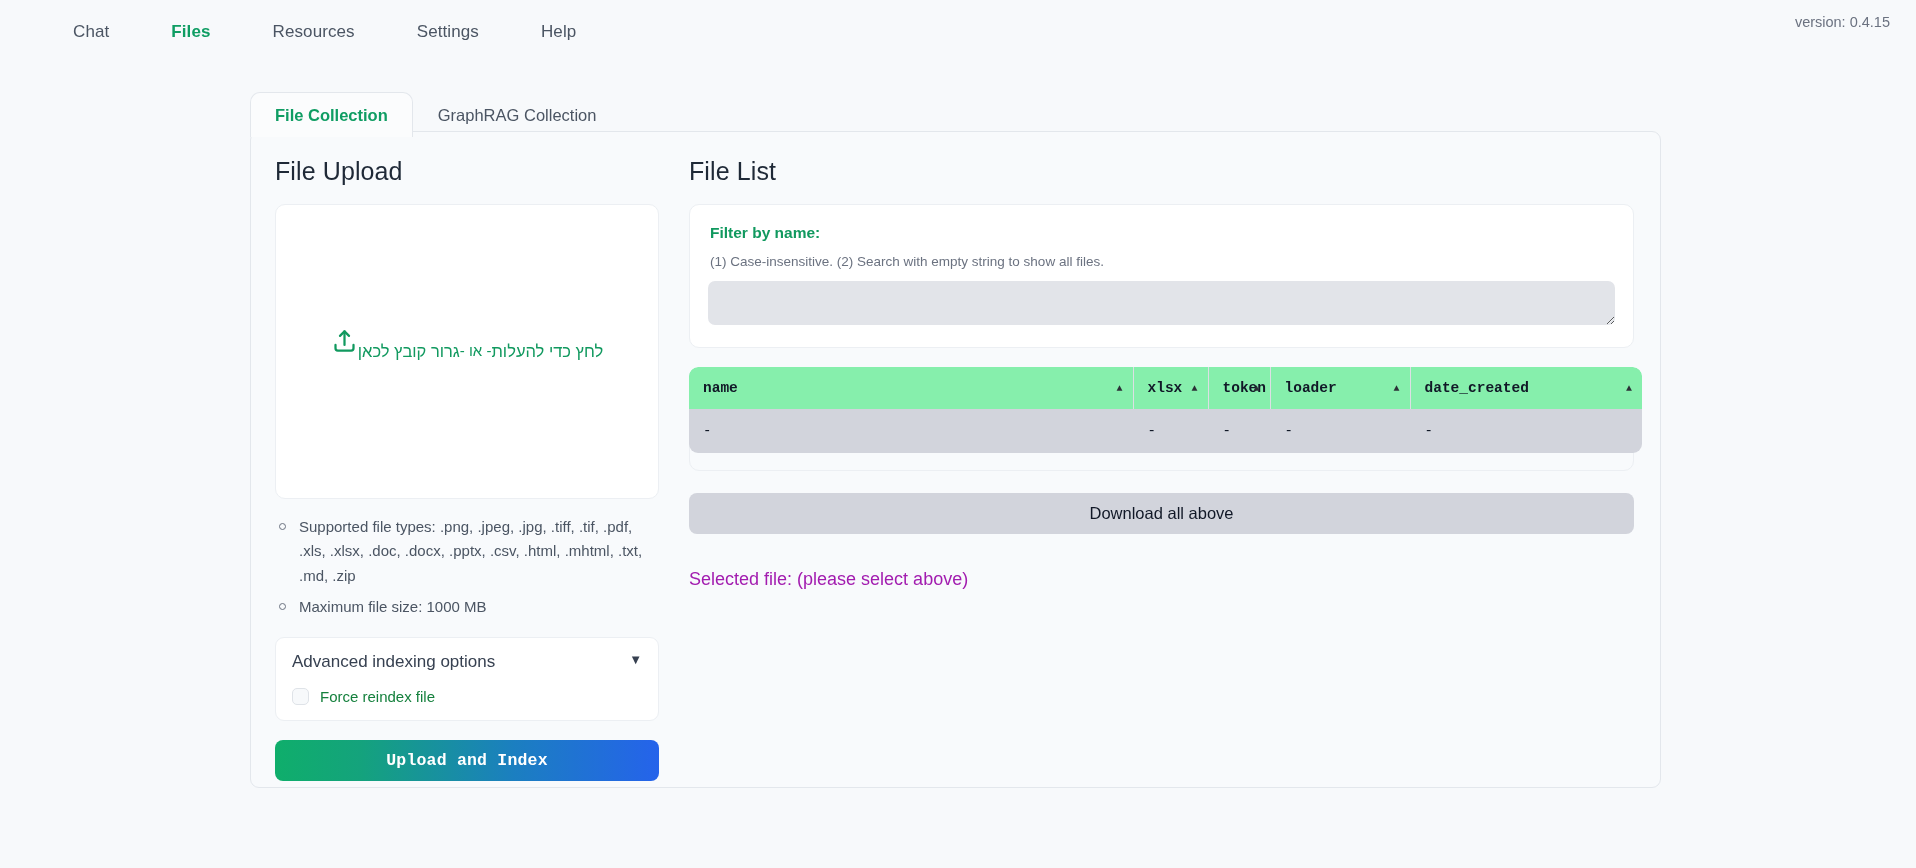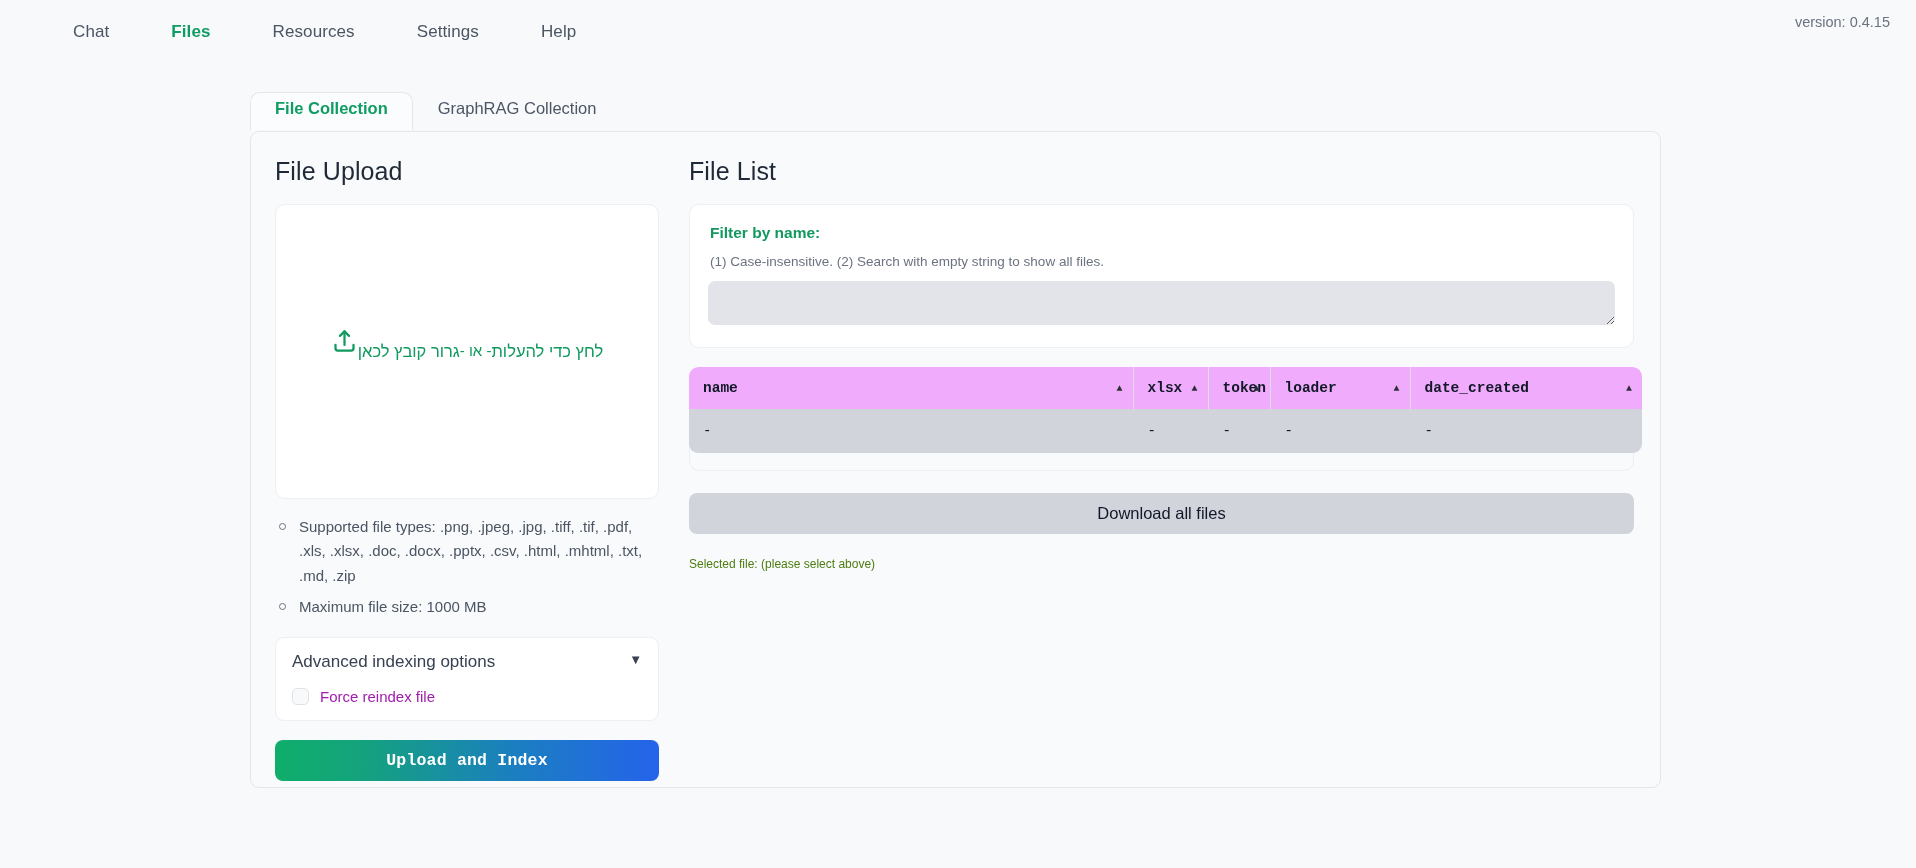--- a/index.html
+++ b/index.html
@@ -43,21 +43,21 @@
     display: flex;
     align-items: flex-end;
     gap: 0;
     position: absolute;
     top: 92px;
     left: 250px;
     z-index: 3;
   }
   .tab {
     font-size: 16.5px;
-    padding: 6px 24px 12px 24px;
+    padding: 13px 24px 12px 24px;
     color: #4b5563;
     cursor: pointer;
     border: 1px solid transparent;
     border-bottom: none;
     border-radius: 10px 10px 0 0;
     background: transparent;
     white-space: nowrap;
   }
   .tab.active {
     color: #0f9d63;
@@ -156,21 +156,21 @@
     margin-top: 16px;
     cursor: pointer;
   }
   .cbox {
     width: 17px; height: 17px;
     border: 1px solid #dfe3e8;
     border-radius: 5px;
     background: #f7f9fb;
     flex: 0 0 auto;
   }
-  .checkrow .lbl { font-size: 15px; color: #a21caf; }
+  .checkrow .lbl { font-size: 15px; color: #15803d; }
 
   
   .btn-upload {
     margin-top: 19px;
     width: 100%;
     height: 41px;
     border: none;
     border-radius: 8px;
     background: linear-gradient(90deg, #0fae6b 0%, #14a37c 22%, #1b7fc0 62%, #2563eb 100%);
     color: #ffffff;
@@ -230,21 +230,21 @@
     overflow: hidden;
     border-radius: 9px;
   }
   table.files {
     border-collapse: collapse;
     width: 953px;
     table-layout: fixed;
     font-family: "Liberation Mono", monospace;
   }
   table.files th {
-    background: #f0abfc;
+    background: #86efac;
     font-weight: 700;
     font-size: 14.5px;
     color: #111827;
     text-align: left;
     padding: 13px 14px;
     border-right: 1px solid #dcdfe4;
     position: relative;
     white-space: nowrap;
     overflow: hidden;
     cursor: pointer;
@@ -281,23 +281,23 @@
     height: 41px;
     background: #d2d4dc;
     border: none;
     border-radius: 8px;
     font-size: 16.5px;
     color: #111827;
     font-family: "Liberation Sans", sans-serif;
     cursor: pointer;
   }
   .selected-file {
-    margin-top: 23px;
-    font-size: 12px;
-    color: #4d7c0f;
+    margin-top: 35px;
+    font-size: 18px;
+    color: #a21caf;
   }
 </style>
 </head>
 <body>
 
 <div class="topbar">
   <nav class="nav">
     <span class="nav-item">Chat</span>
     <span class="nav-item active">Files</span>
     <span class="nav-item">Resources</span>
@@ -391,17 +391,17 @@
               <td class="c-size">-</td>
               <td class="c-token">-</td>
               <td class="c-loader">-</td>
               <td class="c-date">-</td>
             </tr>
           </tbody>
         </table>
       </div>
     </div>
 
-    <button class="btn-download">Download all files</button>
+    <button class="btn-download">Download all above</button>
 
     <div class="selected-file">Selected file: (please select above)</div>
   </div>
 </div>
 
 </body></html>

